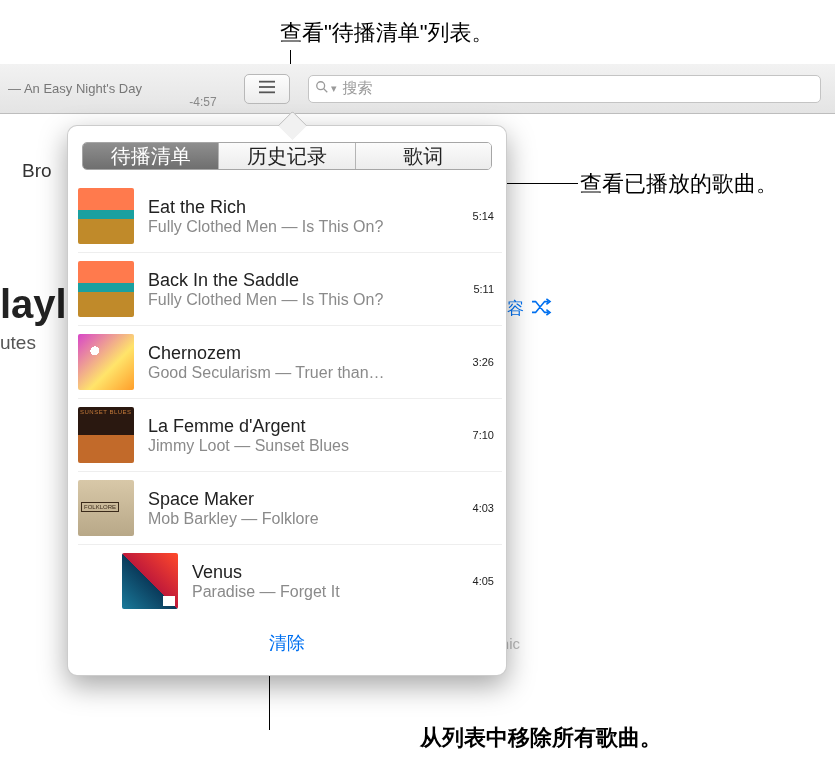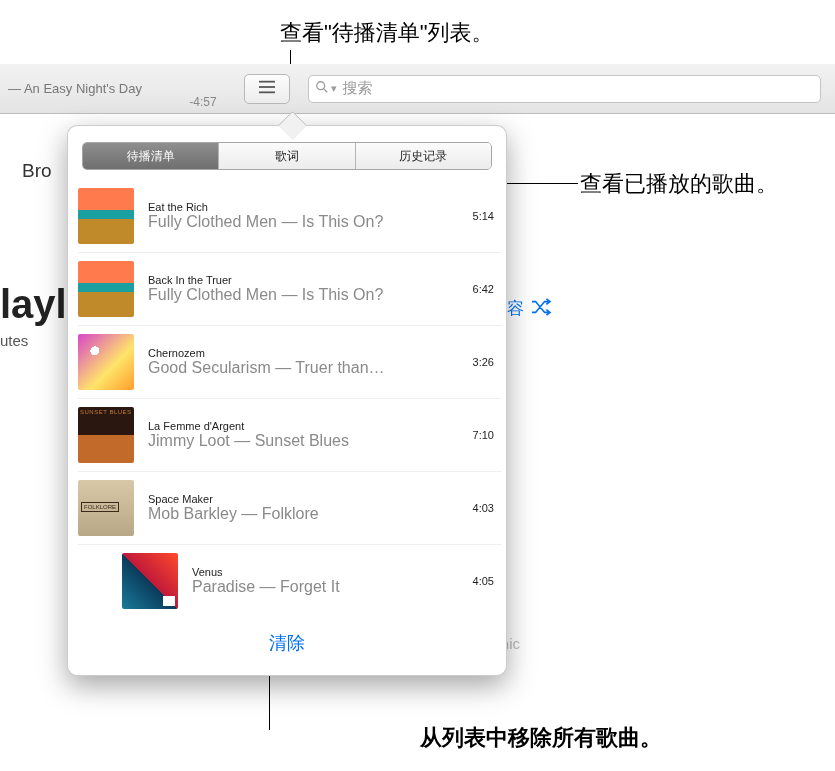--- a/index.html
+++ b/index.html
@@ -78,21 +78,21 @@
       display: flex;
       align-items: center;
       padding: 0 6px;
       color: #9a9a9a;
       font-size: 15px;
     }
     .search-field svg:first-child { width: 14px; height: 14px; margin-right: 2px; }
     .chev { margin-right: 6px; font-size: 11px; }
     .bro { position: absolute; top: 160px; left: 22px; font-size: 19px; color: #333; }
     .layl { position: absolute; top: 282px; left: 0; font-size: 40px; font-weight: 600; color: #222; }
-    .utes { position: absolute; top: 332px; left: 0; font-size: 15px; color: #555; }
+    .utes { position: absolute; top: 332px; left: 0; font-size: 19px; color: #555; }
     .blue-bit { position: absolute; top: 297px; left: 507px; font-size: 17px; color: #0070f0; }
     .shuffle-ic { position: absolute; top: 298px; left: 530px; }
     .shuffle-ic svg { width: 22px; height: 18px; stroke: #0070f0; fill: none; }
     .bg-row { position: absolute; left: 160px; width: 360px; display: flex; justify-content: space-between; font-size: 15px; color: #bbb; }
     .bg-row1 { top: 434px; }
     .bg-row2 { top: 568px; }
     .bg-row3 { top: 635px; }
 
     .popover {
       position: absolute;
@@ -123,21 +123,21 @@
       border: 1px solid #a6a6a6;
       border-radius: 5px;
       overflow: hidden;
       height: 28px;
     }
     .seg-item {
       flex: 1;
       display: flex;
       align-items: center;
       justify-content: center;
-      font-size: 12px;
+      font-size: 20px;
       background: linear-gradient(#fbfbfb, #ececec);
       border-right: 1px solid #b4b4b4;
       color: #222;
     }
     .seg-item:last-child { border-right: none; }
     .seg-item.active {
       background: linear-gradient(#8e8e8e, #6f6f6f);
       color: #fff;
     }
     .queue-list {
@@ -159,21 +159,21 @@
     }
     .art.a1 { background: linear-gradient(#ff7a4d 40%, #1aa0a0 40%, #1aa0a0 55%, #c08a2a 55%); }
     .art.a2 { background: radial-gradient(circle at 30% 30%, #fff 0 8%, transparent 8%), linear-gradient(135deg, #d846c8, #ffe46a 60%, #ff9e2a); }
     .art.a3 { background: linear-gradient(#2a1810 50%, #c26a2a 50%); position: relative; }
     .art.a3::after { content: 'SUNSET BLUES'; position:absolute; top:2px; left:2px; font-size:6px; color:#c47a3a; letter-spacing:0.5px; }
     .art.a4 { background: linear-gradient(#d8c8a8, #b8a888); position: relative; }
     .art.a4::after { content:'FOLKLORE'; position:absolute; top:22px; left:3px; font-size:6px; color:#3a2a1a; border:1px solid #3a2a1a; padding:1px 2px; }
     .art.a5 { background: linear-gradient(45deg, #1a7a9a, #0a3a5a 50%, #c01a3a 50%, #ff4a2a); position: relative; }
     .art.a5::before { content:''; position:absolute; bottom:3px; right:3px; width:12px; height:10px; background:#fff; }
     .qinfo { flex: 1; min-width: 0; }
-    .qtitle { font-size: 11px; color: #222; white-space: nowrap; overflow: hidden; text-overflow: ellipsis; }
+    .qtitle { font-size: 18px; color: #222; white-space: nowrap; overflow: hidden; text-overflow: ellipsis; }
     .qsub { font-size: 16px; color: #8a8a8a; white-space: nowrap; overflow: hidden; text-overflow: ellipsis; }
     .qdur { font-size: 11px; color: #222; margin-left: 10px; flex-shrink: 0; }
     .clear-link {
       text-align: center;
       margin-top: 14px;
       font-size: 18px;
       color: #0070f0;
     }
   </style>
 </head>
@@ -239,39 +239,39 @@
   </div>
 <div class="bg-row bg-row3">
     <span></span>
     <span>2005</span>
     <span>Electronic</span>
   </div>
 
 <div class="popover">
   <div class="seg">
     <div class="seg-item active">待播清单</div>
+    <div class="seg-item">历史记录</div>
     <div class="seg-item">歌词</div>
-    <div class="seg-item">历史记录</div>
   </div>
   <div class="queue-list" id="qlist">
       <div class="qrow">
         <div class="art a1"></div>
         <div class="qinfo">
           <div class="qtitle">Eat the Rich</div>
           <div class="qsub">Fully Clothed Men — Is This On?</div>
         </div>
         <div class="qdur">5:14</div>
       </div>
       <div class="qrow">
         <div class="art a1"></div>
         <div class="qinfo">
-          <div class="qtitle">Back In the Truer</div>
+          <div class="qtitle">Back In the Saddle</div>
           <div class="qsub">Fully Clothed Men — Is This On?</div>
         </div>
-        <div class="qdur">6:42</div>
+        <div class="qdur">5:11</div>
       </div>
       <div class="qrow">
         <div class="art a2"></div>
         <div class="qinfo">
           <div class="qtitle">Chernozem</div>
           <div class="qsub">Good Secularism — Truer than…</div>
         </div>
         <div class="qdur">3:26</div>
       </div>
       <div class="qrow">

